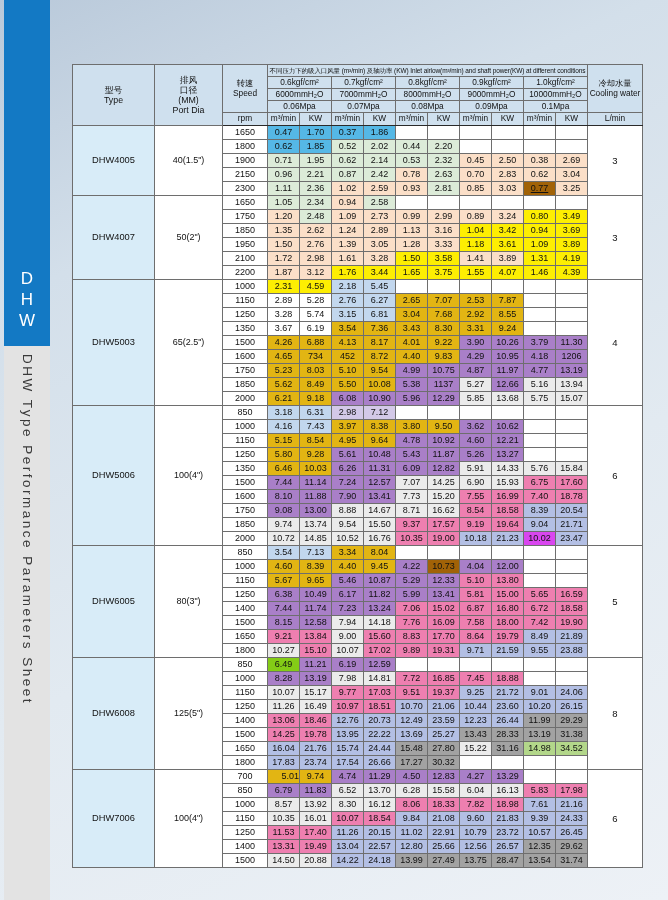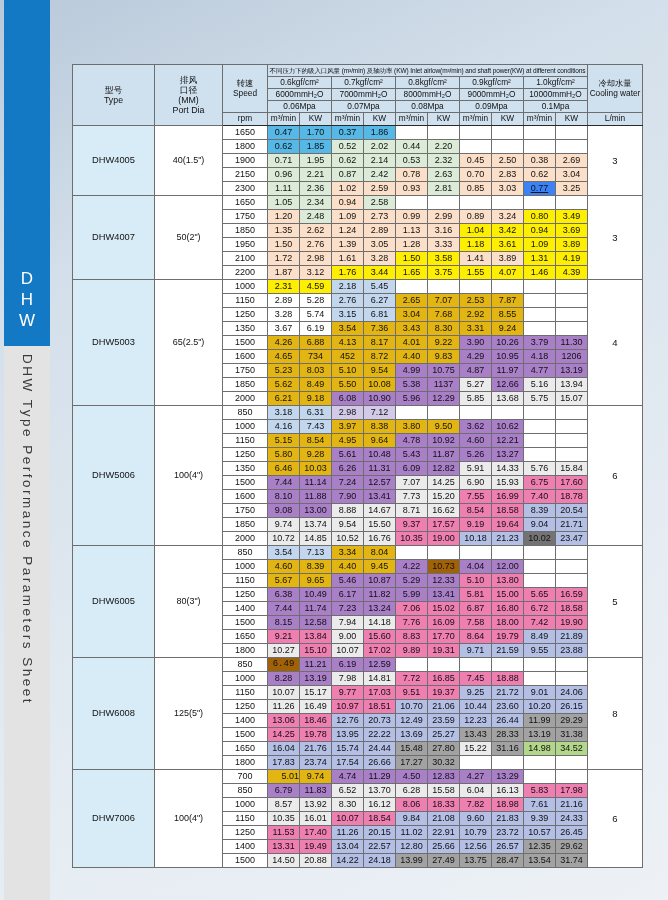--- a/index.html
+++ b/index.html
@@ -194,21 +194,21 @@
       <tr>
         <td class="rpm">2300</td>
         <td class="num" style="background: rgb(220, 235, 216);">1.11</td>
         <td class="num" style="background: rgb(220, 235, 216);">2.36</td>
         <td class="num" style="background: rgb(251, 223, 200);">1.02</td>
         <td class="num" style="background: rgb(251, 223, 200);">2.59</td>
         <td class="num" style="background: rgb(251, 223, 200);">0.93</td>
         <td class="num" style="background: rgb(220, 235, 216);">2.81</td>
         <td class="num" style="background: rgb(251, 223, 200);">0.85</td>
         <td class="num" style="background: rgb(251, 223, 200);">3.03</td>
-        <td class="num" style="background: #3b82f6; text-decoration: underline;">0.77</td>
+        <td class="num" style="background: #a16207; text-decoration: underline;">0.77</td>
         <td class="num" style="background: rgb(251, 223, 200);">3.25</td>
       </tr>
       <tr class="gs">
         <td class="model" rowspan="6">DHW4007</td>
         <td class="port" rowspan="6">50(2")</td>
         <td class="rpm">1650</td>
         <td class="num" style="background: rgb(220, 235, 216);">1.05</td>
         <td class="num" style="background: rgb(220, 235, 216);">2.34</td>
         <td class="num" style="background: rgb(251, 223, 200);">0.94</td>
         <td class="num" style="background: rgb(220, 235, 216);">2.58</td>
@@ -528,21 +528,21 @@
       <tr>
         <td class="rpm">2000</td>
         <td class="num" style="background: rgb(235, 235, 235);">10.72</td>
         <td class="num" style="background: rgb(235, 235, 235);">14.85</td>
         <td class="num" style="background: rgb(235, 235, 235);">10.52</td>
         <td class="num" style="background: rgb(235, 235, 235);">16.76</td>
         <td class="num" style="background: rgb(238, 127, 176);">10.35</td>
         <td class="num" style="background: rgb(238, 127, 176);">19.00</td>
         <td class="num" style="background: rgb(179, 191, 228);">10.18</td>
         <td class="num" style="background: rgb(179, 191, 228);">21.23</td>
-        <td class="num" style="background: #737373;">10.02</td>
+        <td class="num" style="background: #d946ef;">10.02</td>
         <td class="num" style="background: rgb(179, 191, 228);">23.47</td>
       </tr>
       <tr class="gs">
         <td class="model" rowspan="8">DHW6005</td>
         <td class="port" rowspan="8">80(3")</td>
         <td class="rpm">850</td>
         <td class="num" style="background: rgb(194, 215, 238);">3.54</td>
         <td class="num" style="background: rgb(194, 215, 238);">7.13</td>
         <td class="num" style="background: rgb(226, 181, 19);">3.34</td>
         <td class="num" style="background: rgb(226, 181, 19);">8.04</td>
@@ -642,21 +642,21 @@
         <td class="num" style="background: rgb(238, 127, 176);">19.31</td>
         <td class="num" style="background: rgb(179, 191, 228);">9.71</td>
         <td class="num" style="background: rgb(179, 191, 228);">21.59</td>
         <td class="num" style="background: rgb(179, 191, 228);">9.55</td>
         <td class="num" style="background: rgb(179, 191, 228);">23.88</td>
       </tr>
       <tr class="gs">
         <td class="model" rowspan="8">DHW6008</td>
         <td class="port" rowspan="8">125(5")</td>
         <td class="rpm">850</td>
-        <td class="num" style="background: #a16207; font-family: Liberation Mono, monospace;">6.49</td>
+        <td class="num" style="background: #84cc16;">6.49</td>
         <td class="num" style="background: rgb(169, 127, 200);">11.21</td>
         <td class="num" style="background: rgb(169, 127, 200);">6.19</td>
         <td class="num" style="background: rgb(169, 127, 200);">12.59</td>
         <td class="num"></td>
         <td class="num"></td>
         <td class="num"></td>
         <td class="num"></td>
         <td class="num"></td>
         <td class="num"></td>
         <td class="cool" rowspan="8">8</td>

